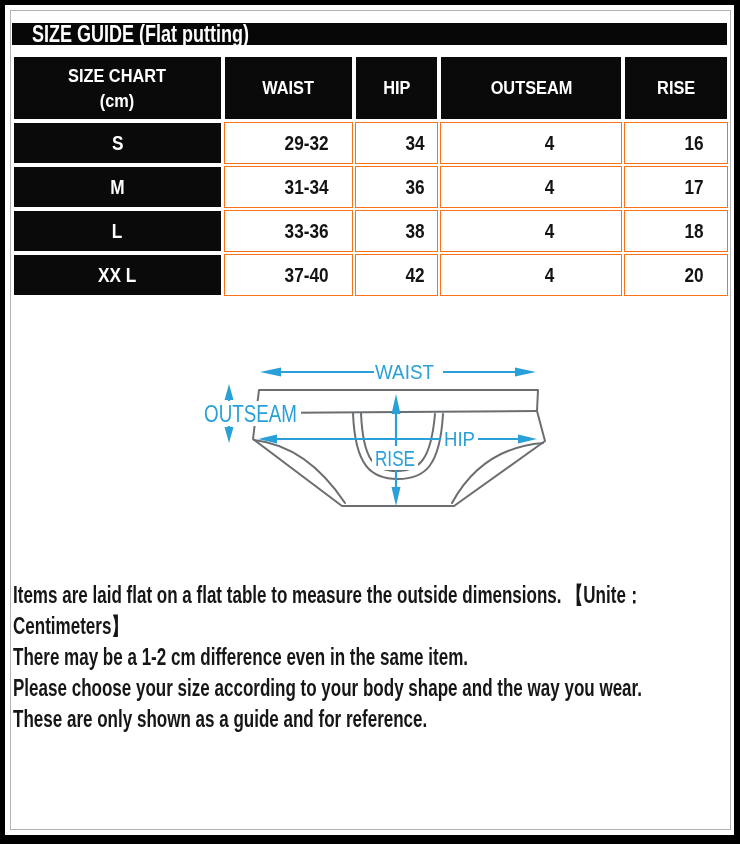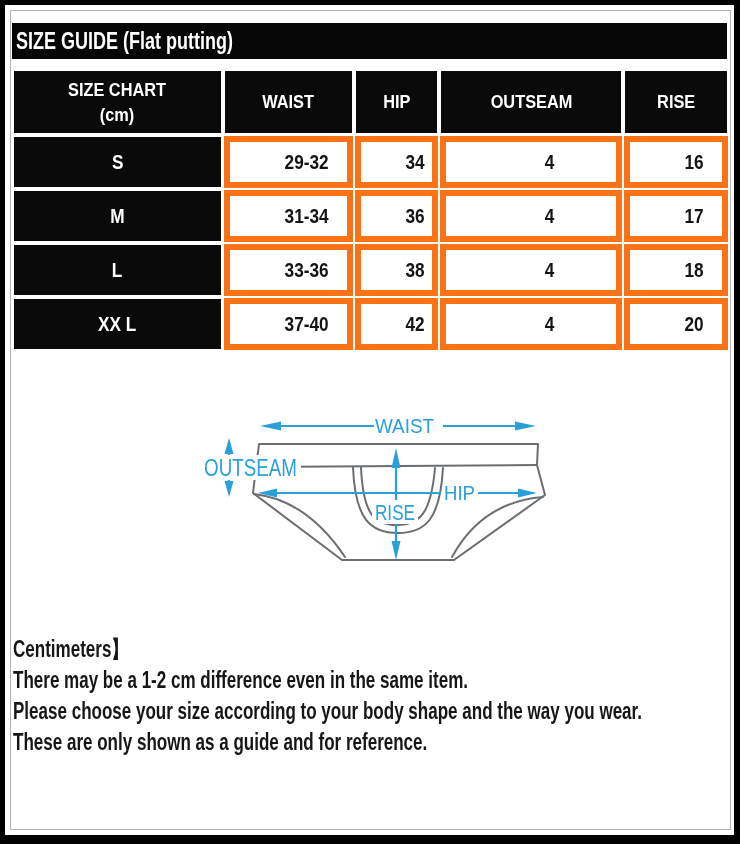--- a/index.html
+++ b/index.html
@@ -20,24 +20,24 @@
     box-sizing:border-box;
     height:calc(100% - 10px);
     margin:5px 3px 5px 5px;
     border:1px solid #b3b3b3;
     background:#fff;
     overflow:hidden;
   }
   
   .title-bar{
     margin:12px 3px 0 1px;
-    height:36px;
+    height:22px;
     background:#070707;
     display:flex;align-items:center;
-    padding-left:4px;
+    padding-left:20px;
     box-sizing:border-box;
   }
   .title-text{
     color:#fff;font-weight:bold;font-size:24px;letter-spacing:0;
   }
   .cond{
     display:inline-block;
     transform:scaleX(0.74);
     transform-origin:0 50%;
     white-space:nowrap;
@@ -54,21 +54,21 @@
   .size-table th,.size-table td{
     text-align:center;vertical-align:middle;
     padding:0;
   }
   .size-table .dark{
     background:#0a0a0a;color:#ffffff;
     border:1px solid #ffffff;
   }
   .size-table .light{
     background:#ffffff;color:#141414;
-    border:6px solid #f97316;
+    border:1px solid #f97316;
     padding-left:36px;
   }
   .size-table thead th{height:62px;font-size:19px;font-weight:bold;}
   .size-table tbody th,.size-table tbody td{height:40px;font-size:20px;font-weight:bold;}
   .ct{display:inline-block;transform:scaleX(0.86);transform-origin:50% 50%;white-space:nowrap;}
   .hdr2 div{line-height:25px;}
   
   svg.diagram{display:block;margin-top:53px;}
   .g-outline{fill:none;stroke:var(--outline,#6b6e71);stroke-width:2;stroke-linejoin:round;stroke-linecap:round;}
   .a-line{stroke:var(--accent,#2aa0d8);stroke-width:2.2;fill:none;stroke-linecap:butt;}
@@ -187,20 +187,21 @@
       <rect class="wbg" x="194" y="475" width="100" height="25"></rect>
       <rect class="wbg" x="365" y="520" width="46" height="24"></rect>
 
       <text class="a-text" x="368" y="453" font-size="20" textLength="59" lengthAdjust="spacingAndGlyphs">WAIST</text>
       <text class="a-text" x="197" y="496" font-size="23" textLength="93" lengthAdjust="spacingAndGlyphs">OUTSEAM</text>
       <text class="a-text" x="437" y="520" font-size="21" textLength="31" lengthAdjust="spacingAndGlyphs">HIP</text>
       <text class="a-text" x="368" y="540" font-size="22" textLength="40" lengthAdjust="spacingAndGlyphs">RISE</text>
     </svg>
 
     <div class="footer">
+      <div><span class="cond">Items are laid flat on a flat table to measure the outside dimensions. 【Unite：</span></div>
       <div><span class="cond">Centimeters】</span></div>
       <div><span class="cond">There may be a 1-2 cm difference even in the same item.</span></div>
       <div><span class="cond">Please choose your size according to your body shape and the way you wear.</span></div>
       <div><span class="cond">These are only shown as a guide and for reference.</span></div>
     </div>
 
   </div>
 </div>
 
 </body></html>

